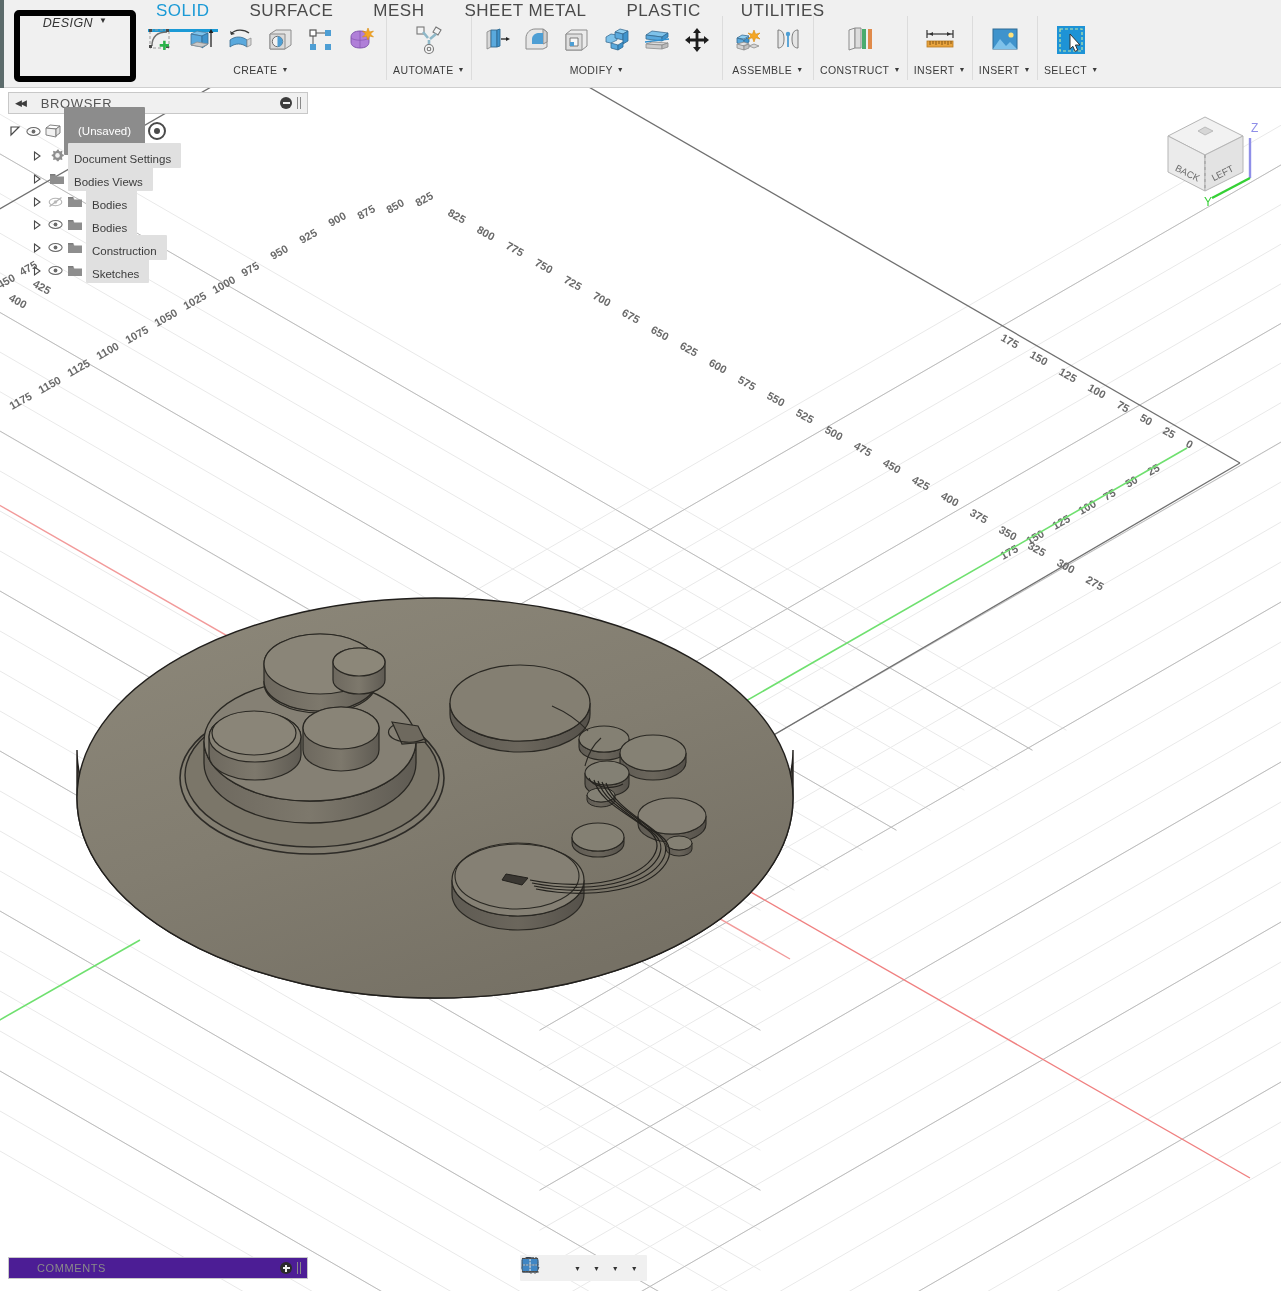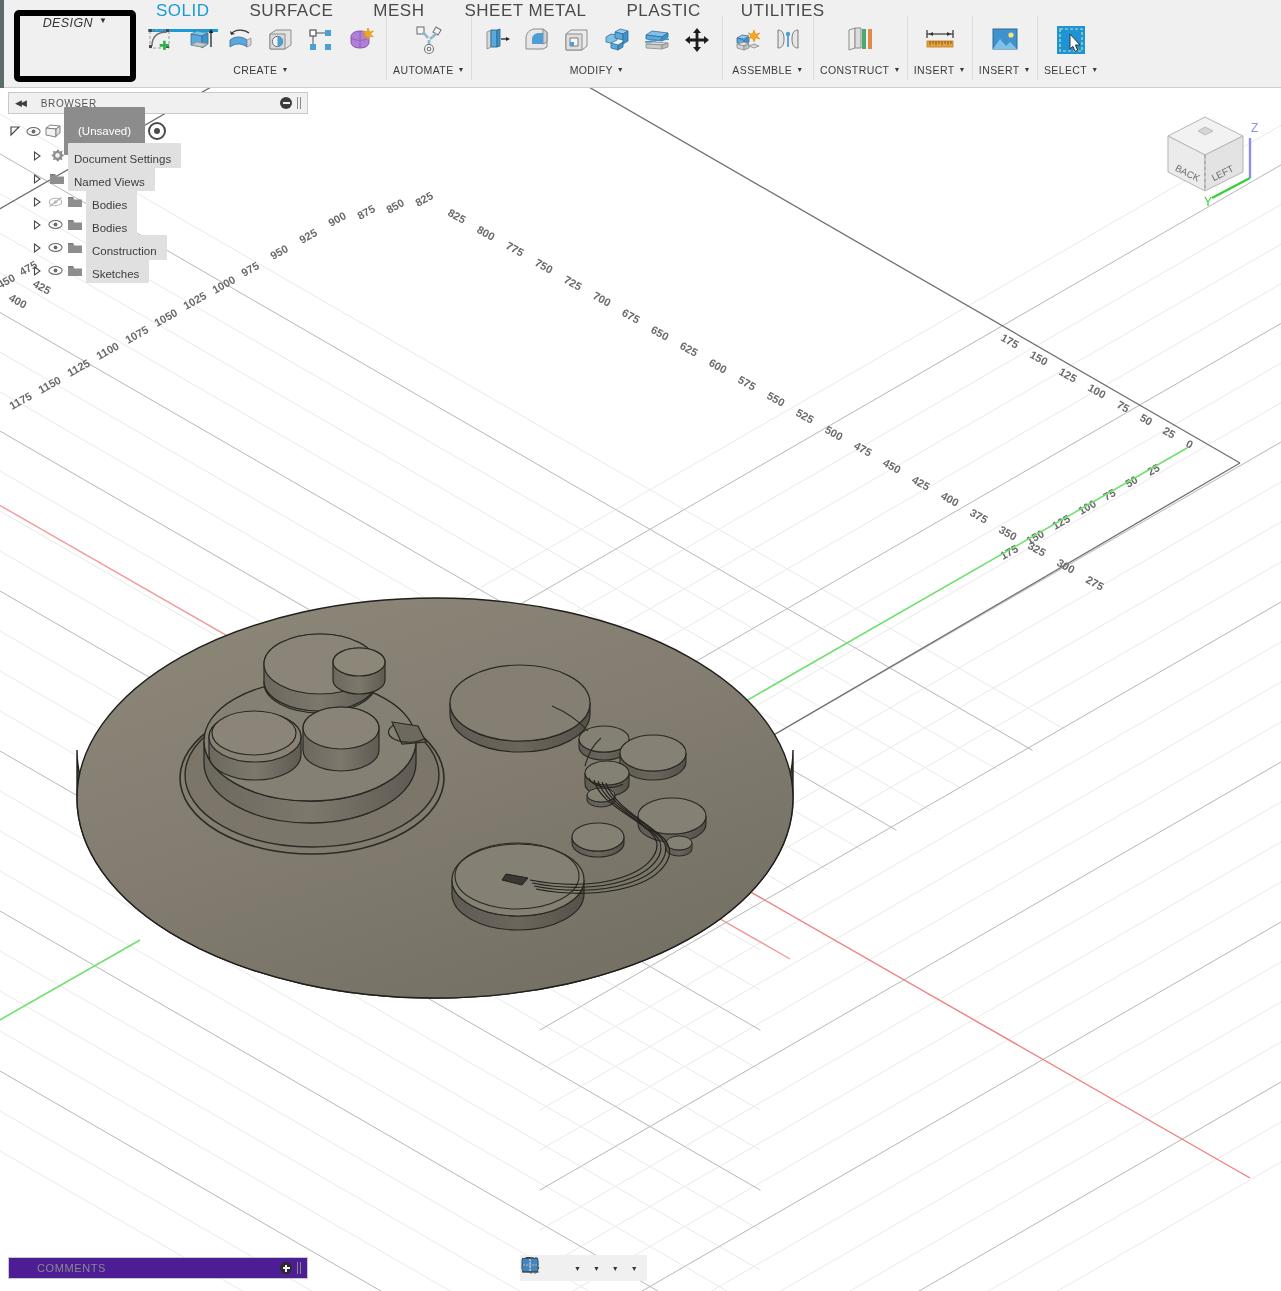--- a/index.html
+++ b/index.html
@@ -61,21 +61,21 @@
 
   
   #browser{
     position:absolute;left:8px;top:92px;width:300px;
     font-size:11.5px;color:#3c3c3c;z-index:20;
   }
   #browser-head{
     height:22px;background:#f0f0f0;border:1px solid #c8c8c8;
     display:flex;align-items:center;padding:0 6px;box-sizing:border-box;
   }
-  #browser-head .bh-title{font-size:10px;letter-spacing:.6px;color:#555;margin-left:16px;}
+  #browser-head .bh-title{font-size:13px;letter-spacing:.6px;color:#555;margin-left:16px;}
   #browser-head .bh-right{margin-left:auto;display:flex;align-items:center;gap:5px;}
   .collapse-arrows{font-size:9px;color:#3c3c3c;letter-spacing:-2px;}
   .circ-btn{
     width:12px;height:12px;border-radius:50%;background:#3c3c3c;
     display:flex;align-items:center;justify-content:center;
   }
   .circ-btn i{display:block;width:7px;height:1.6px;background:#f0f0f0;}
   .grip{width:2px;height:12px;border-left:1px solid #8a8a8a;border-right:1px solid #8a8a8a;}
 
   #tree{padding-top:4px;}
@@ -830,21 +830,21 @@
         <svg width="12" height="12" viewBox="0 0 12 12">
             <path d="M3.5 2 L9 6 L3.5 10 Z" fill="none" stroke="#4a4a4a" stroke-width="1.1"></path>
           </svg>
       </span>
       <span class="ficon">
         <svg width="16" height="13" viewBox="0 0 16 13">
             <path d="M1 3h5l1.4 1.6H15V12H1z" fill="#8e8e8e"></path>
             <path d="M1 2h5l1.3 1.5H1z" fill="#7c7c7c"></path>
           </svg>
       </span>
-      <span class="rlabel">Named Views</span>
+      <span class="rlabel">Bodies Views</span>
     </div>
 
     <div class="row" style="padding-left:22px">
       <span class="twisty">
         <svg width="12" height="12" viewBox="0 0 12 12">
             <path d="M3.5 2 L9 6 L3.5 10 Z" fill="none" stroke="#4a4a4a" stroke-width="1.1"></path>
           </svg>
       </span>
       <span class="eye">
         <svg width="15" height="12" viewBox="0 0 15 12">

